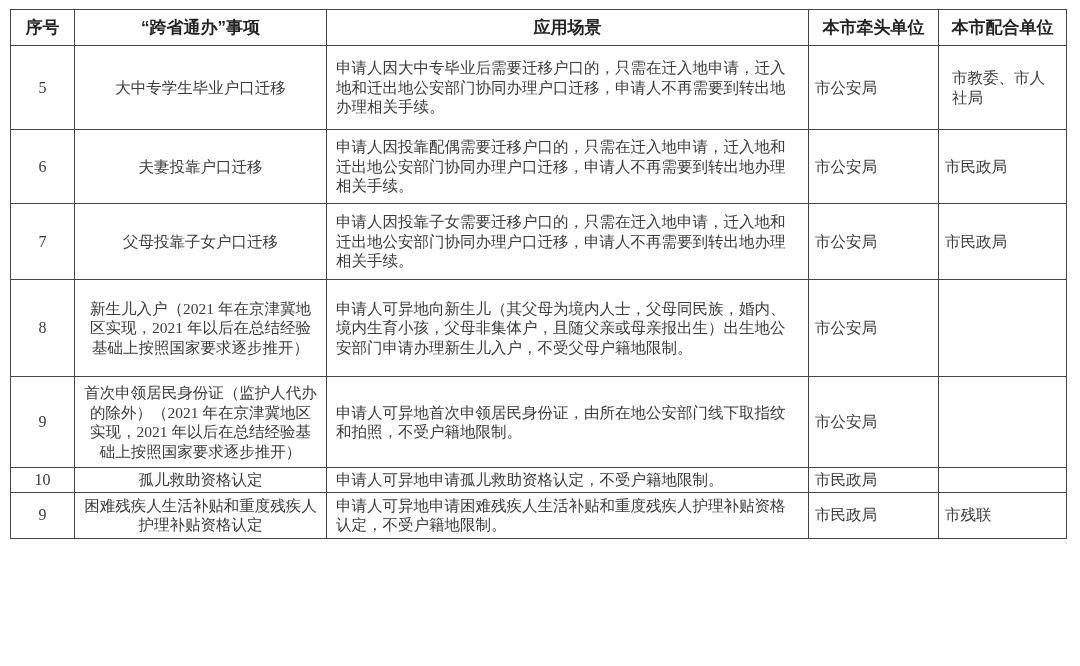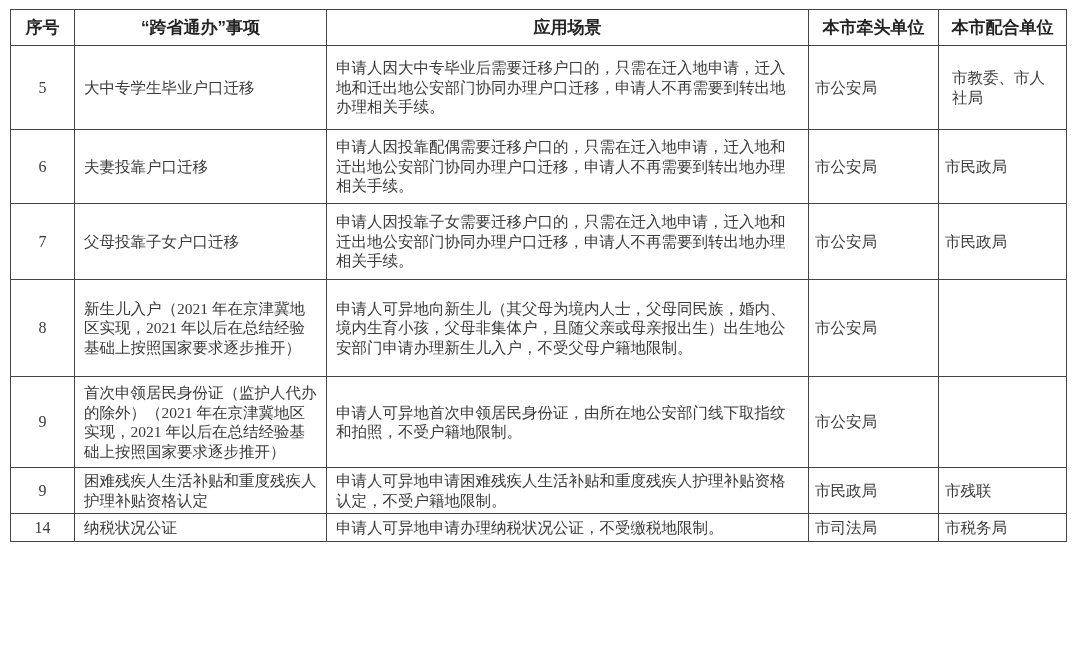--- a/index.html
+++ b/index.html
@@ -31,21 +31,21 @@
     font-size:17px;
     text-align:center;
     padding:2px 4px;
   }
   td.c-no{
     text-align:center;
     font-size:16px;
     padding:0 2px;
   }
   td.c-item{
-    text-align:left;
+    text-align:center;
     font-size:15.5px;
     line-height:19.5px;
     padding:2px 9px;
     font-family:Liberation Serif, serif;
   }
   td.c-scen{
     text-align:left;
     font-size:15.5px;
     line-height:19.5px;
     padding:2px 9px;
@@ -111,28 +111,28 @@
       <td class="c-lead">市公安局</td>
       <td class="c-supp"></td>
     </tr>
     <tr style="height:91px">
       <td class="c-no">9</td>
       <td class="c-item">首次申领居民身份证（监护人代办的除外）（2021 年在京津冀地区实现，2021 年以后在总结经验基础上按照国家要求逐步推开）</td>
       <td class="c-scen">申请人可异地首次申领居民身份证，由所在地公安部门线下取指纹和拍照，不受户籍地限制。</td>
       <td class="c-lead">市公安局</td>
       <td class="c-supp"></td>
     </tr>
+    <tr style="height:24px">
+      <td class="c-no">10</td>
+      <td class="c-item">孤儿救助资格认定</td>
+      <td class="c-scen">申请人可异地申请孤儿救助资格认定，不受户籍地限制。</td>
+      <td class="c-lead">市民政局</td>
+      <td class="c-supp"></td>
+    </tr>
     <tr style="height:46px">
       <td class="c-no">9</td>
       <td class="c-item">困难残疾人生活补贴和重度残疾人护理补贴资格认定</td>
       <td class="c-scen">申请人可异地申请困难残疾人生活补贴和重度残疾人护理补贴资格认定，不受户籍地限制。</td>
       <td class="c-lead">市民政局</td>
       <td class="c-supp">市残联</td>
     </tr>
-    <tr style="height:28px">
-      <td class="c-no">14</td>
-      <td class="c-item">纳税状况公证</td>
-      <td class="c-scen">申请人可异地申请办理纳税状况公证，不受缴税地限制。</td>
-      <td class="c-lead">市司法局</td>
-      <td class="c-supp">市税务局</td>
-    </tr>
   </tbody>
 </table>
 
 </body></html>

